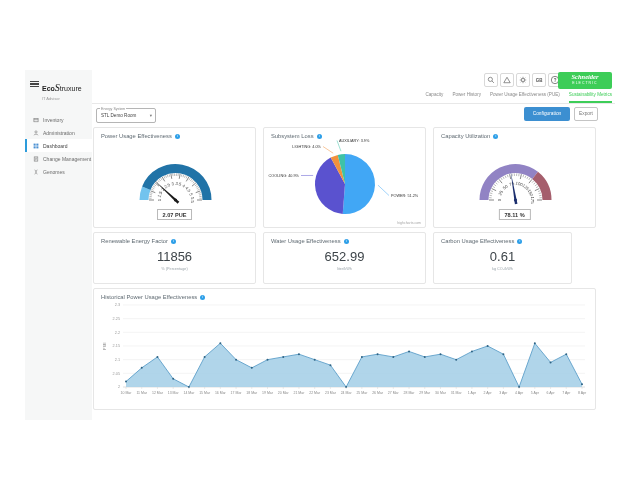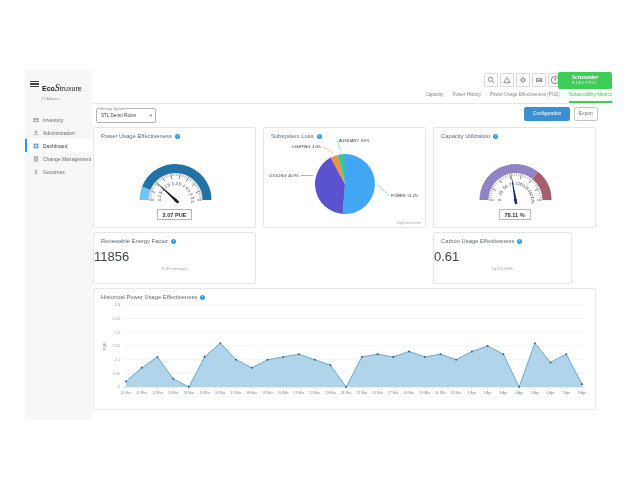--- a/index.html
+++ b/index.html
@@ -47,21 +47,21 @@
               background:#fff;border:1px solid #c4c4c4;color:#777;font-size:4.8px;text-align:center;
               line-height:12px;box-sizing:border-box;cursor:pointer;}
   
   .card{position:absolute;background:#fff;border:1px solid #e6e6e6;border-radius:2px;box-sizing:border-box;}
   .card-title{position:absolute;left:7px;top:5px;font-size:5.8px;color:#5f6a72;display:flex;gap:3px;align-items:center;}
   .info-icon{width:5px;height:5px;border-radius:50%;background:#2d9fe8;color:#fff;font-size:3.6px;
              line-height:5px;text-align:center;display:inline-block;cursor:pointer;}
   .info-icon::before{content:"i";}
   .gauge-value{position:absolute;left:50%;top:81px;transform:translateX(-50%);border:1px solid #b9b9b9;
                background:#fff;font-size:5.6px;font-weight:bold;color:#333;padding:1.5px 5px;white-space:nowrap;}
-  .metric-value{position:absolute;left:0;right:0;top:16px;font-size:13px;color:#3d4449;}
+  .metric-value{position:absolute;left:0;right:0;top:16px;text-align:center;font-size:13px;color:#3d4449;}
   .metric-unit{position:absolute;left:0;right:0;top:34px;text-align:center;font-size:3.8px;color:#9aa4aa;}
   .credit{position:absolute;right:4px;bottom:2px;font-size:3.5px;color:#a5a5a5;}
   .chart-svg{position:absolute;left:0;top:0;}
 </style>
 </head>
 <body>
 
 <div class="page">
 
   <div class="sidebar">
@@ -336,20 +336,28 @@
     <div class="gauge-value">78.11 %</div>
   </div>
 
   <div class="card" style="left:93px;top:232px;width:163px;height:52px;">
     <div class="card-title">
         <span>Renewable Energy Factor</span>
         <span class="info-icon"></span>
       </div>
     <div class="metric-value">11856</div>
     <div class="metric-unit">% (Percentage)</div>
+  </div>
+  <div class="card" style="left:263px;top:232px;width:163px;height:52px;">
+    <div class="card-title">
+        <span>Water Usage Effectiveness</span>
+        <span class="info-icon"></span>
+      </div>
+    <div class="metric-value">652.99</div>
+    <div class="metric-unit">liter/kWh</div>
   </div>
   <div class="card" style="left:433px;top:232px;width:139px;height:52px;">
     <div class="card-title">
         <span>Carbon Usage Effectiveness</span>
         <span class="info-icon"></span>
       </div>
     <div class="metric-value">0.61</div>
     <div class="metric-unit">kg CO₂/kWh</div>
   </div>
 

